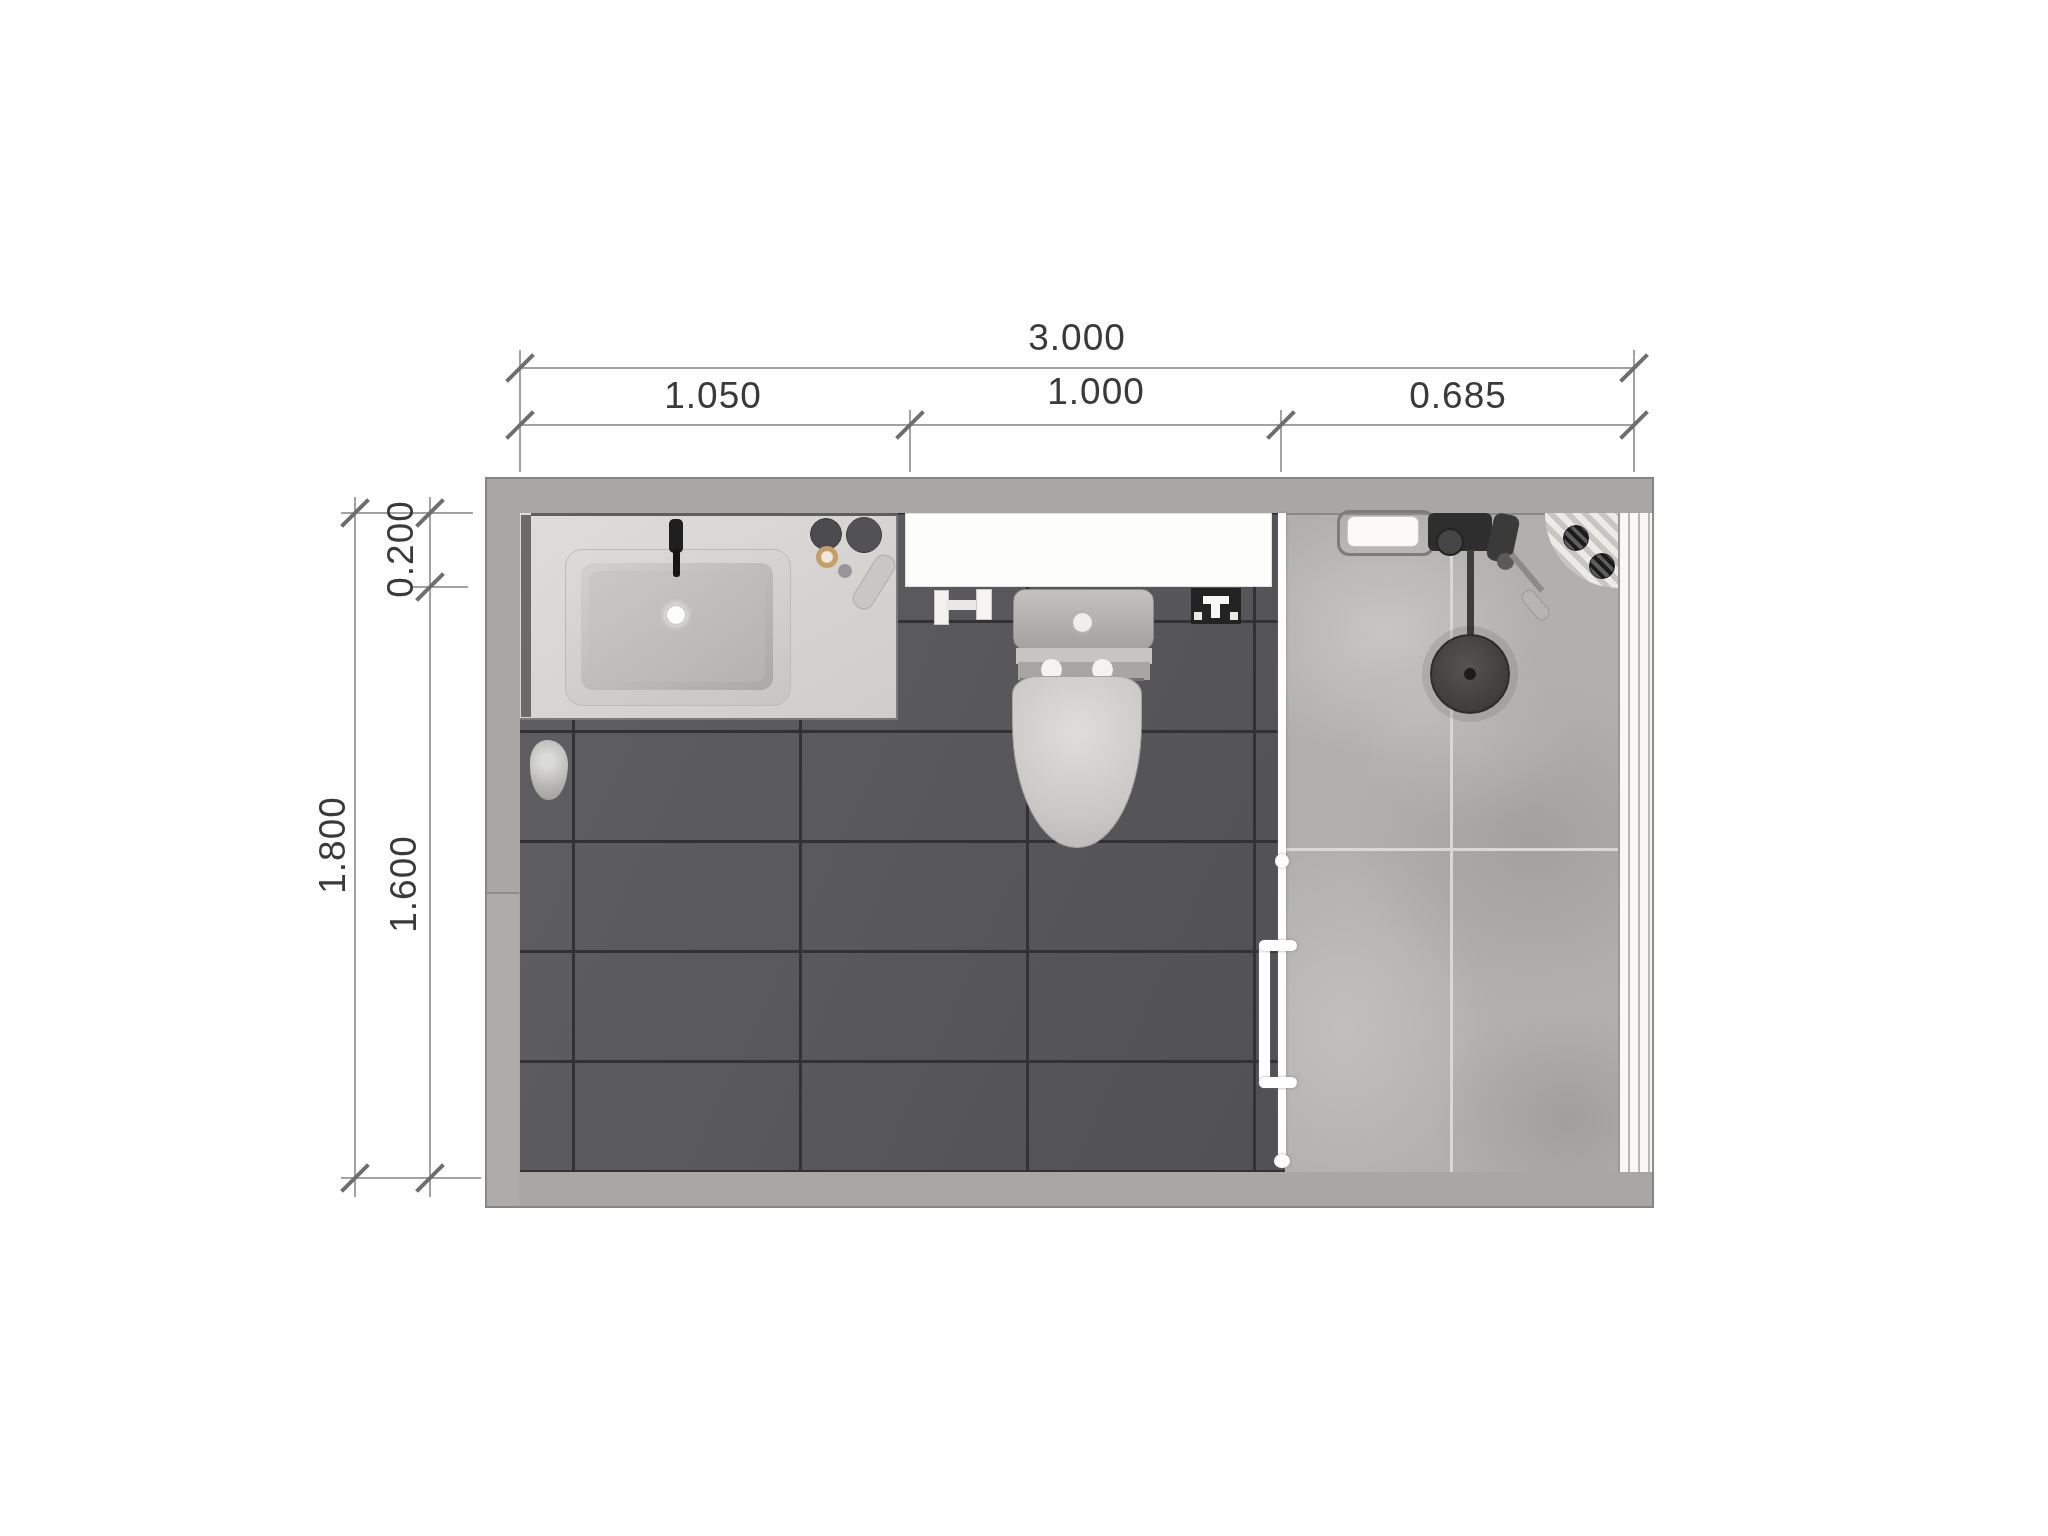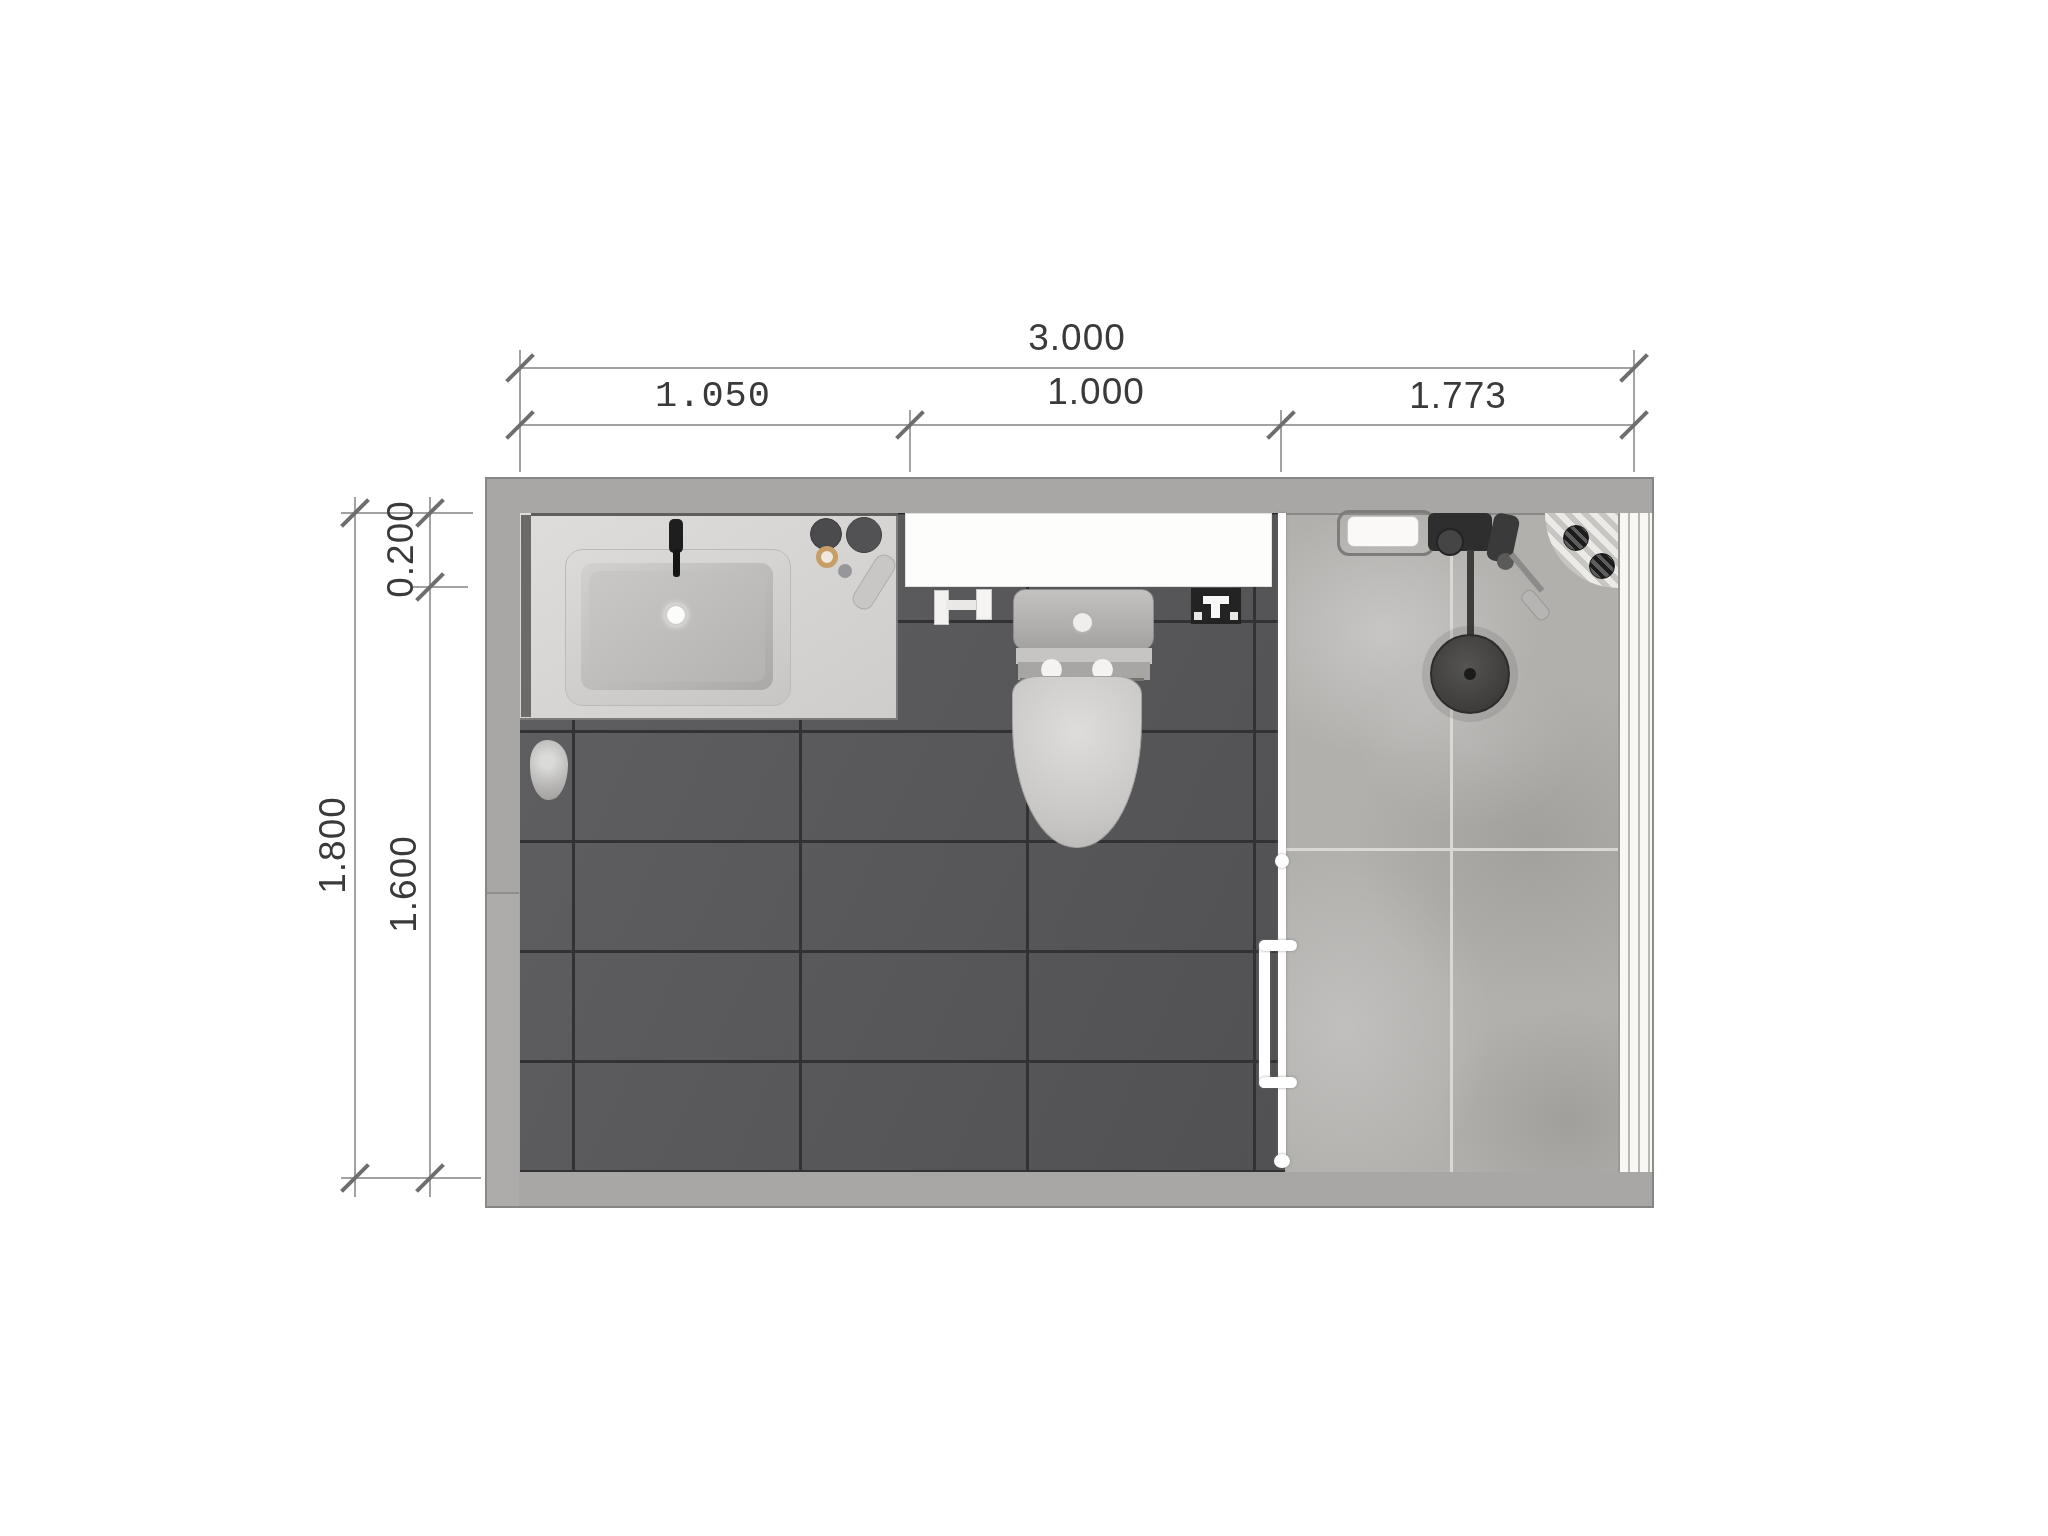--- a/index.html
+++ b/index.html
@@ -60,23 +60,23 @@
   <div class="tick" style="left:910px;top:425px;"></div>
   <div class="tick" style="left:1281px;top:425px;"></div>
   <div class="tick" style="left:1634px;top:425px;"></div>
   <div class="tick" style="left:355px;top:513px;"></div>
   <div class="tick" style="left:430px;top:513px;"></div>
   <div class="tick" style="left:430px;top:587px;"></div>
   <div class="tick" style="left:355px;top:1178px;"></div>
   <div class="tick" style="left:430px;top:1178px;"></div>
 
   <div class="dimtext" style="left:927px;top:318px;">3.000</div>
-  <div class="dimtext" style="left:563px;top:376px;font-family:Liberation Mono, monospace;">1.050</div>
+  <div class="dimtext" style="left:563px;top:376px;">1.050</div>
   <div class="dimtext" style="left:946px;top:372px;">1.000</div>
-  <div class="dimtext" style="left:1308px;top:376px;">1.773</div>
+  <div class="dimtext" style="left:1308px;top:376px;">0.685</div>
   <div class="dimtext vtext" style="left:183px;top:825px;">1.800</div>
   <div class="dimtext vtext" style="left:251px;top:529px;">0.200</div>
   <div class="dimtext vtext" style="left:254px;top:864px;">1.600</div>
 
   <div class="wallrect"></div>
   <div class="floor-dark"></div>
   <div class="floor-stone"></div>
   <div class="grout-stone" style="left:1450px;top:513px;width:3px;height:659px;"></div>
   <div class="grout-stone" style="left:1285px;top:848px;width:333px;height:3px;"></div>
   <div class="louver"></div>

